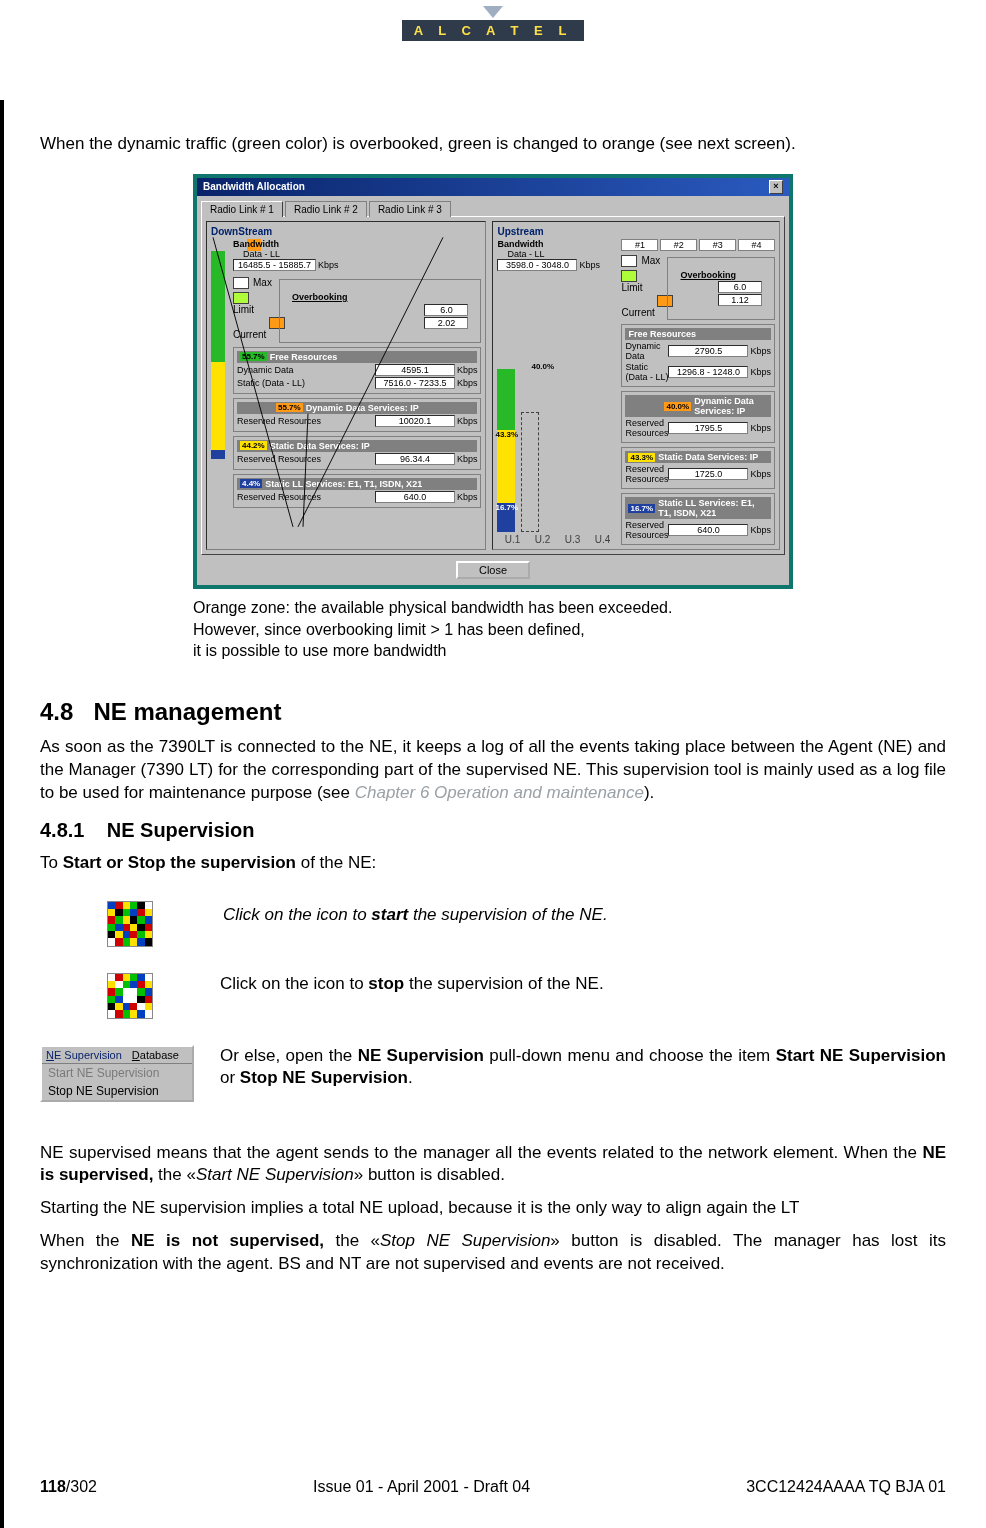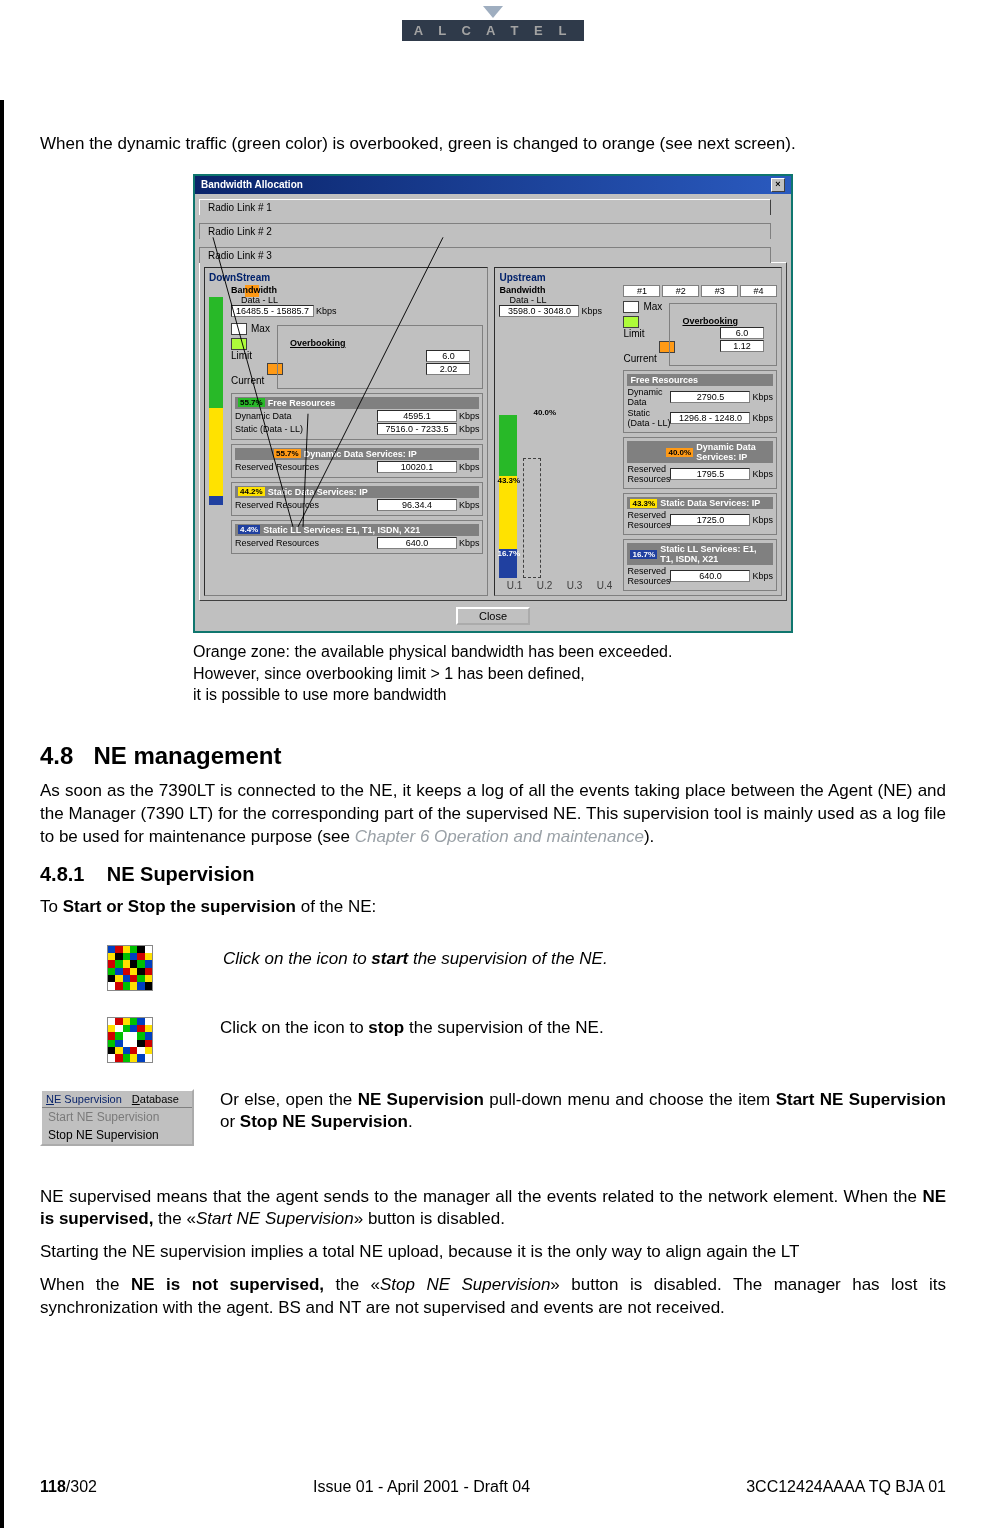--- a/index.html
+++ b/index.html
@@ -26,21 +26,21 @@
   }
   .logo .tri {
     width: 0; height: 0;
     border-left: 10px solid transparent;
     border-right: 10px solid transparent;
     border-top: 12px solid #9faec0;
     margin: 0 auto;
   }
   .logo .bar {
     background: #2f3a4a;
-    color: #a3a3a3;
+    color: #fde047;
     font-weight: bold;
     letter-spacing: 6px;
     font-size: 13px;
     padding: 3px 12px;
     margin-top: 2px;
   }
   .sidebar-stripe {
     position: absolute;
     left: 0;
     top: 100px;
@@ -71,21 +71,21 @@
   .italic { font-style: italic; }
   .grey-italic { font-style: italic; color: #9aa1a7; }
 
   
   .figure-wrap {
     width: 600px;
     margin: 18px auto 10px auto;
     position: relative;
   }
   .win {
-    border: 2px solid #0f766e;
+    border: 4px solid #0f766e;
     background: #c0c0c0;
     font-family: Tahoma, Verdana, sans-serif;
     font-size: 10px;
     color: #000;
   }
   .win .titlebar {
     background: linear-gradient(to right, #0a246a, #2a5abf);
     color: #fff;
     padding: 2px 6px;
     font-weight: bold;
@@ -99,24 +99,23 @@
     border: 1px solid #fff;
     border-right-color: #404040;
     border-bottom-color: #404040;
     font-size: 9px;
     line-height: 10px;
     text-align: center;
     color: #000;
   }
   .tabs {
     display: flex;
-    gap: 8px;
+    gap: 2px;
     padding: 4px 20px 0 4px;
     background: #c0c0c0;
-    flex-direction: column;
   }
   .tab {
     background: #c0c0c0;
     border: 1px solid #808080;
     border-bottom: none;
     padding: 2px 8px;
     position: relative;
     top: 1px;
   }
   .tab.active {

